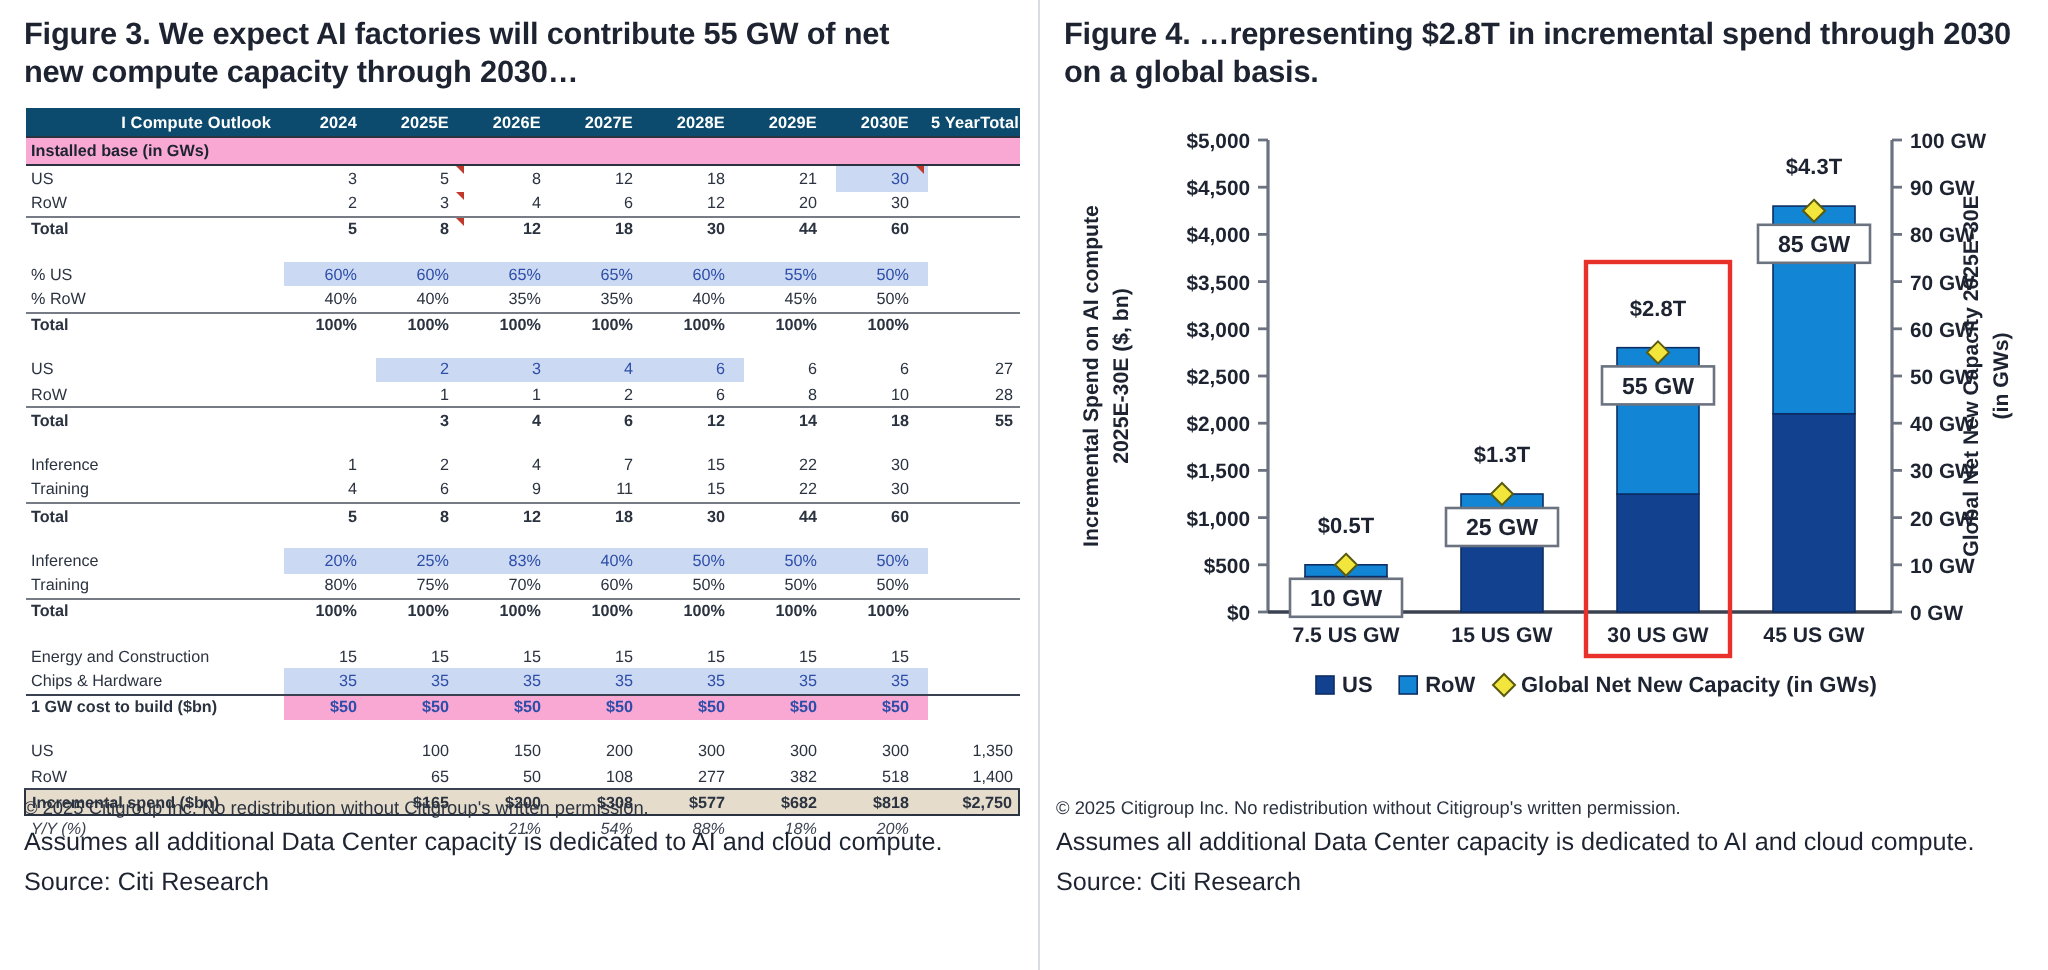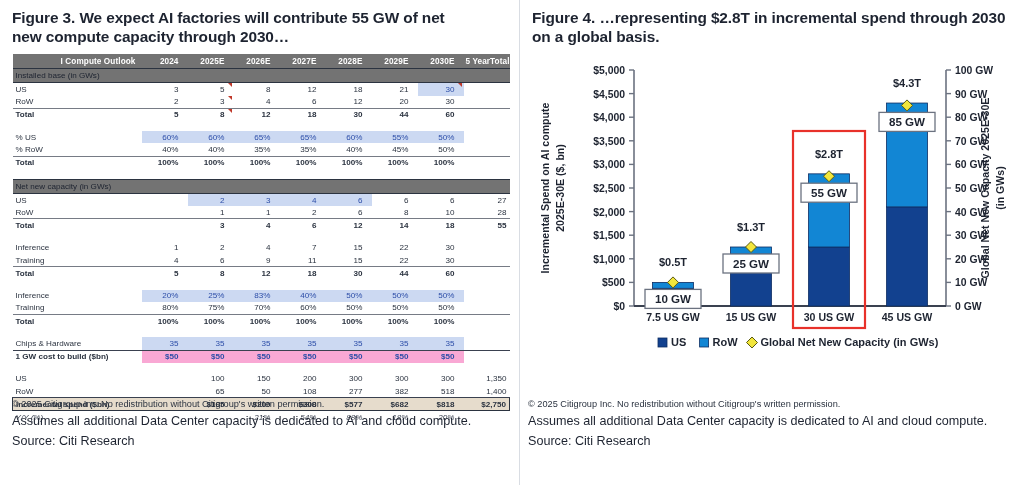--- a/index.html
+++ b/index.html
@@ -25,26 +25,26 @@
   table.outlook{
     width:498px;border-collapse:collapse;
     font-size:8.1px;color:#2b3340;table-layout:fixed;
   }
   table.outlook td{padding:0.6px 2px;height:11px;vertical-align:middle;white-space:nowrap;}
   .c-lab{width:120px;text-align:left;padding-left:3px !important;}
   .c-num{text-align:right;padding-right:9px !important;}
   .c-tot{text-align:right;padding-right:3px !important;}
 
   tr.hdr td{
-    background:#737373;color:#ffffff;font-weight:bold;font-size:8.2px;
+    background:#0c4a6e;color:#ffffff;font-weight:bold;font-size:8.2px;
     height:13px;letter-spacing:.1px;
   }
   tr.hdr td.c-lab{text-align:right;padding-right:6px !important;}
   tr.section td{
-    background:#737373;font-weight:normal;height:12px;color:#1d2330;
+    background:#f9a8d4;font-weight:bold;height:12px;color:#1d2330;
     border-top:1px solid #2b3340;border-bottom:1px solid #2b3340;
   }
   tr.spacer td{height:9px;background:#ffffff;}
   tr.underline td{border-bottom:1px solid #767b85;}
   tr.underline-dark td{border-bottom:1.4px solid #3a4150;}
   tr.boxed td{
     background:#e6dccc;font-weight:bold;
     border-top:1.6px solid #2b3340;border-bottom:1.6px solid #2b3340;
   }
   tr.boxed td:first-child{border-left:1.6px solid #2b3340;}
@@ -165,23 +165,20 @@
             <td class="c-num">100%</td>
             <td class="c-num">100%</td>
             <td class="c-num">100%</td>
             <td class="c-num">100%</td>
             <td class="c-num">100%</td>
             <td class="c-tot"></td>
           </tr>
           <tr class="spacer">
             <td colspan="9"></td>
           </tr>
-          <tr class="section">
-            <td class="c-lab" colspan="9">Net new capacity (in GWs)</td>
-          </tr>
           <tr class="">
             <td class="c-lab">US</td>
             <td class="c-num"></td>
             <td class="c-num hl">2</td>
             <td class="c-num hl">3</td>
             <td class="c-num hl">4</td>
             <td class="c-num hl">6</td>
             <td class="c-num">6</td>
             <td class="c-num">6</td>
             <td class="c-tot">27</td>
@@ -275,20 +272,31 @@
             <td class="c-num">100%</td>
             <td class="c-num">100%</td>
             <td class="c-num">100%</td>
             <td class="c-num">100%</td>
             <td class="c-num">100%</td>
             <td class="c-num">100%</td>
             <td class="c-tot"></td>
           </tr>
           <tr class="spacer">
             <td colspan="9"></td>
+          </tr>
+          <tr class="">
+            <td class="c-lab">Energy and Construction</td>
+            <td class="c-num">15</td>
+            <td class="c-num">15</td>
+            <td class="c-num">15</td>
+            <td class="c-num">15</td>
+            <td class="c-num">15</td>
+            <td class="c-num">15</td>
+            <td class="c-num">15</td>
+            <td class="c-tot"></td>
           </tr>
           <tr class="underline-dark">
             <td class="c-lab">Chips &amp; Hardware</td>
             <td class="c-num hl">35</td>
             <td class="c-num hl">35</td>
             <td class="c-num hl">35</td>
             <td class="c-num hl">35</td>
             <td class="c-num hl">35</td>
             <td class="c-num hl">35</td>
             <td class="c-num hl">35</td>

